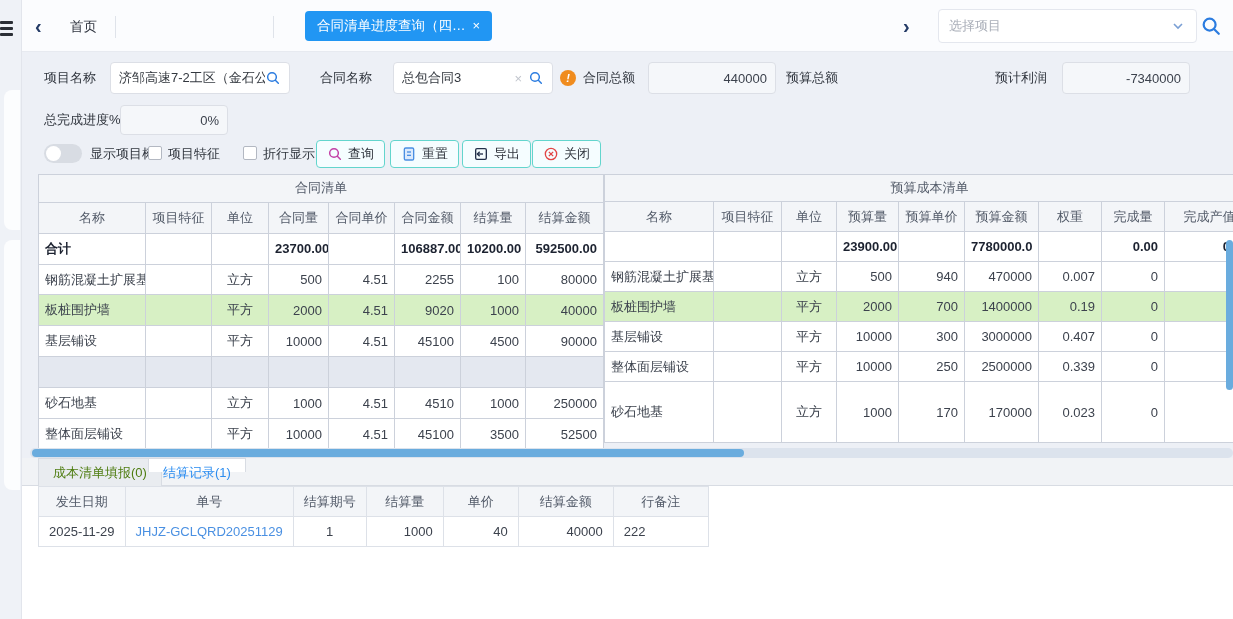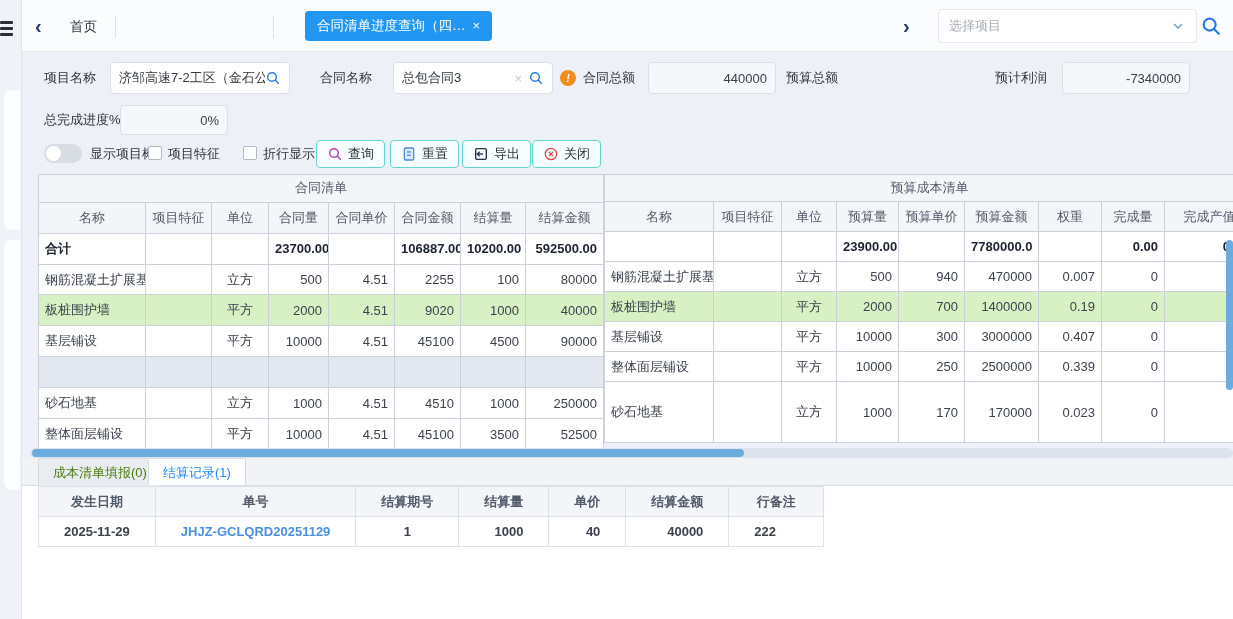--- a/index.html
+++ b/index.html
@@ -49,23 +49,23 @@
   #ltab { width:565px; flex:none; }
   #rtab { width:650px; }
   
   #hscroll { position:absolute; left:8px; top:396px; right:0; height:10px; background:#dce3ed; border-radius:5px; }
   #hthumb { position:absolute; left:2px; top:1px; width:712px; height:8px; background:#6aacde; border-radius:4px; cursor:pointer; }
   #vthumb { position:absolute; left:1204px; top:188px; width:7px; height:150px; background:#6aacde; border-radius:4px; cursor:pointer; }
   
   #bottom { left:22px; top:458px; width:1211px; height:161px; background:#fff; z-index:2; }
   #bstrip { position:absolute; left:0; top:0; width:100%; height:28px; background:#f1f3f6; border-bottom:1px solid #d8dce3; }
   .btab { position:absolute; top:0; height:28px; line-height:27px; font-size:13px; padding:0 14px; border:1px solid #d8dce3; border-bottom:none; cursor:pointer; background:#e9ecf0; color:#4d7c0f; }
-  .btab.active { background:#fff; color:#2a8cf0; height:27px; }
+  .btab.active { background:#fff; color:#2a8cf0; height:14px; }
   table.bt { position:absolute; left:16px; top:28px; border-collapse:collapse; table-layout:fixed; font-size:13px; color:#3c424d; background:#fff; }
-  table.bt td, table.bt th { border:1px solid #dde1e8; padding:0 25px; height:30px; overflow:hidden; white-space:nowrap; font-weight:700; }
+  table.bt td, table.bt th { border:1px solid #dde1e8; padding:0 10px; height:30px; overflow:hidden; white-space:nowrap; font-weight:400; }
   table.bt th { background:#f3f5f8; color:#525a68; text-align:center; }
   a.doclink { color:#4a90e2; text-decoration:none; cursor:pointer; }
 </style>
 </head>
 <body>
 
 <div class="abs" id="lstrip">
   <div>
     <span class="hbar" style="top:21px"></span>
       <span class="hbar" style="top:27px"></span>

